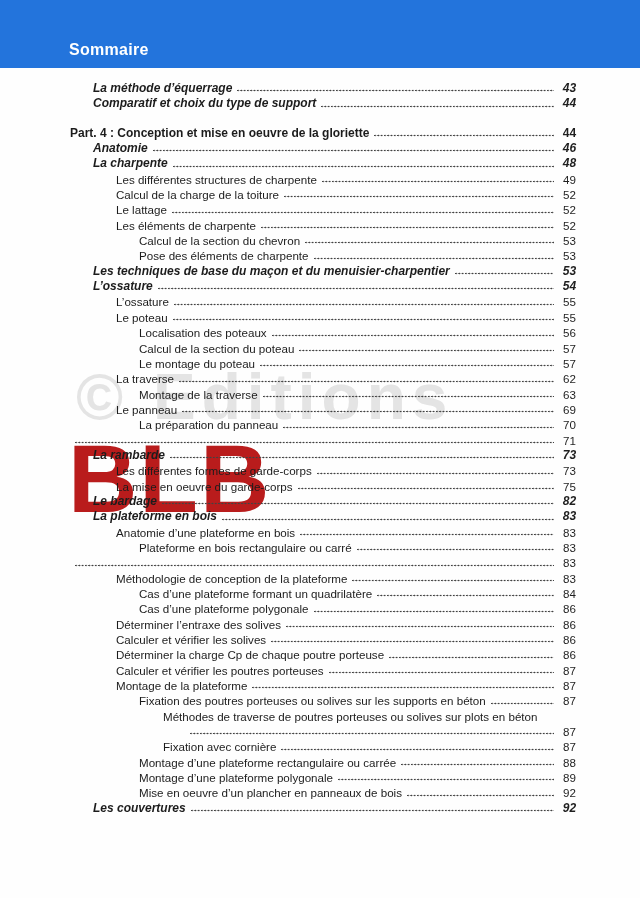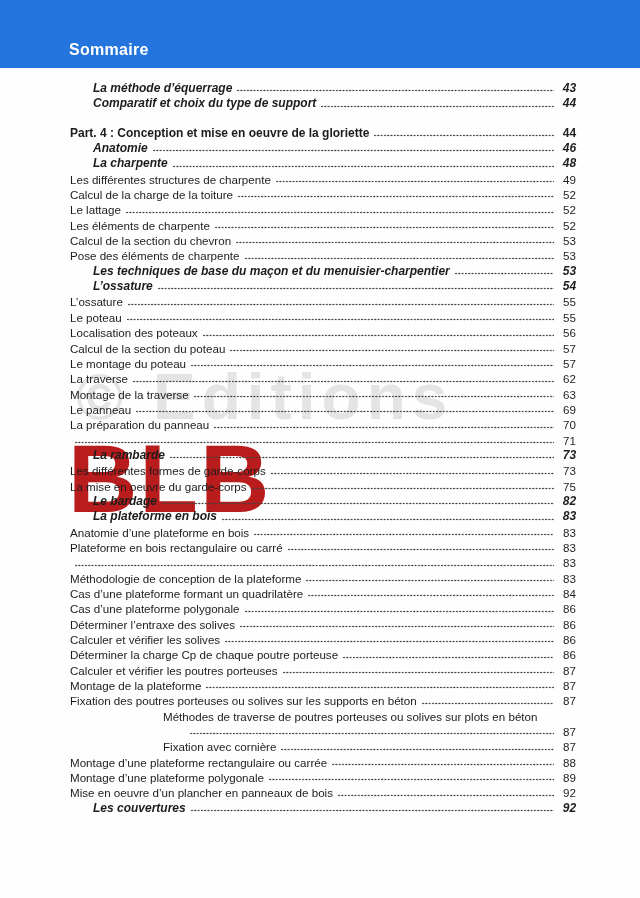--- a/index.html
+++ b/index.html
@@ -77,22 +77,22 @@
   }
   .row .pagenum{
     flex:0 0 auto;
     min-width:17px;
     text-align:center;
     color:#1f1f1f;
   }
   
   .ind0 .label{margin-left:0;}
   .ind1 .label{margin-left:23px;}
-  .ind2 .label{}
-  .ind3 .label{}
+  .ind2 .label{margin-left:46px;}
+  .ind3 .label{margin-left:69px;}
   .ind4 .label{margin-left:93px;}
   .ind5 .label{margin-left:115px;}
   
   .part{font-weight:bold;font-size:12px;}
   .section{font-weight:bold;font-style:italic;font-size:12px;}
   .noleader .dots{background:none;}
   .noleader .pagenum{visibility:hidden;}
 </style>
 </head>
 <body>

